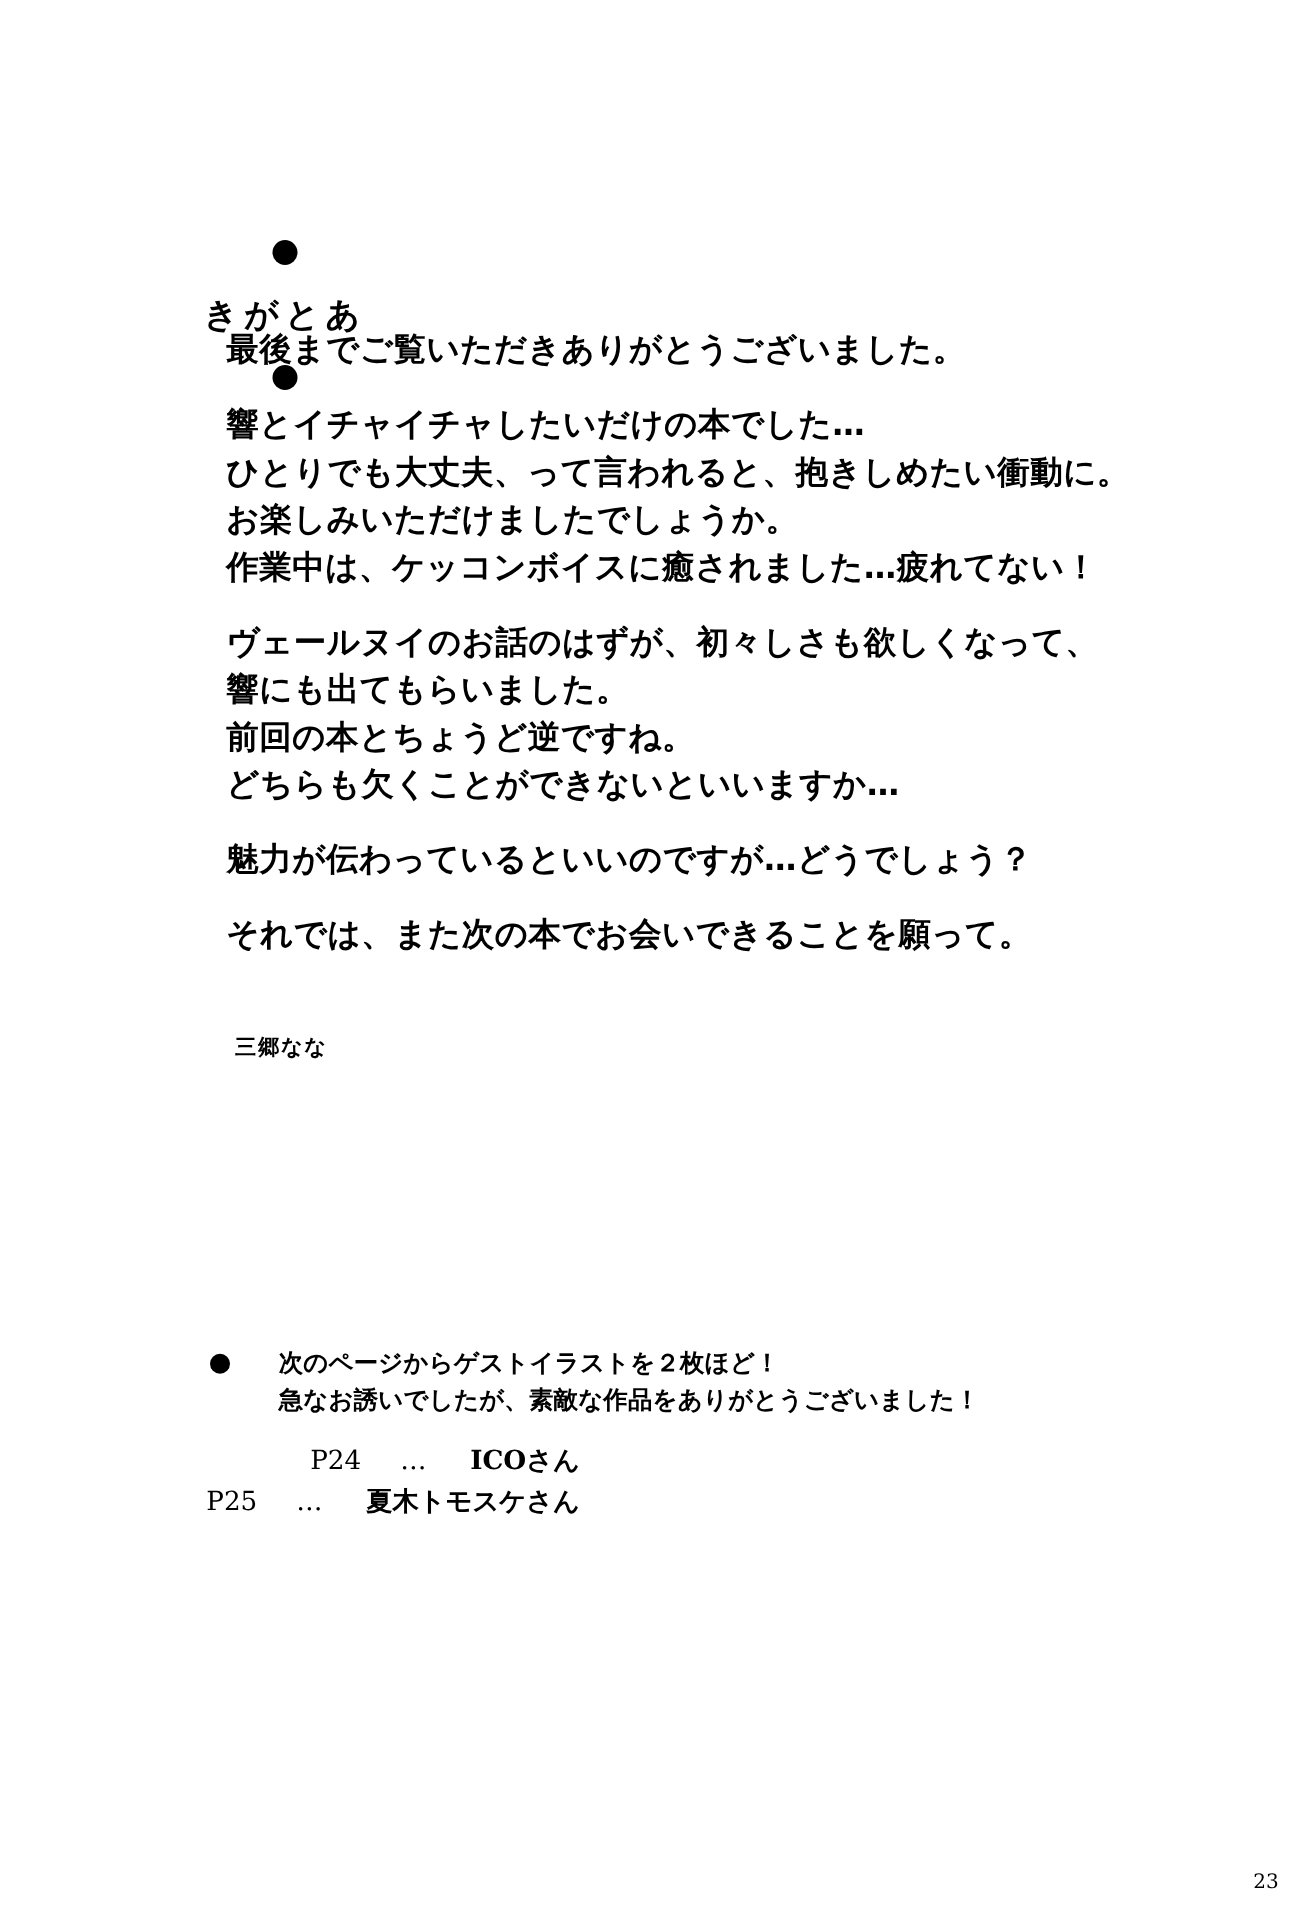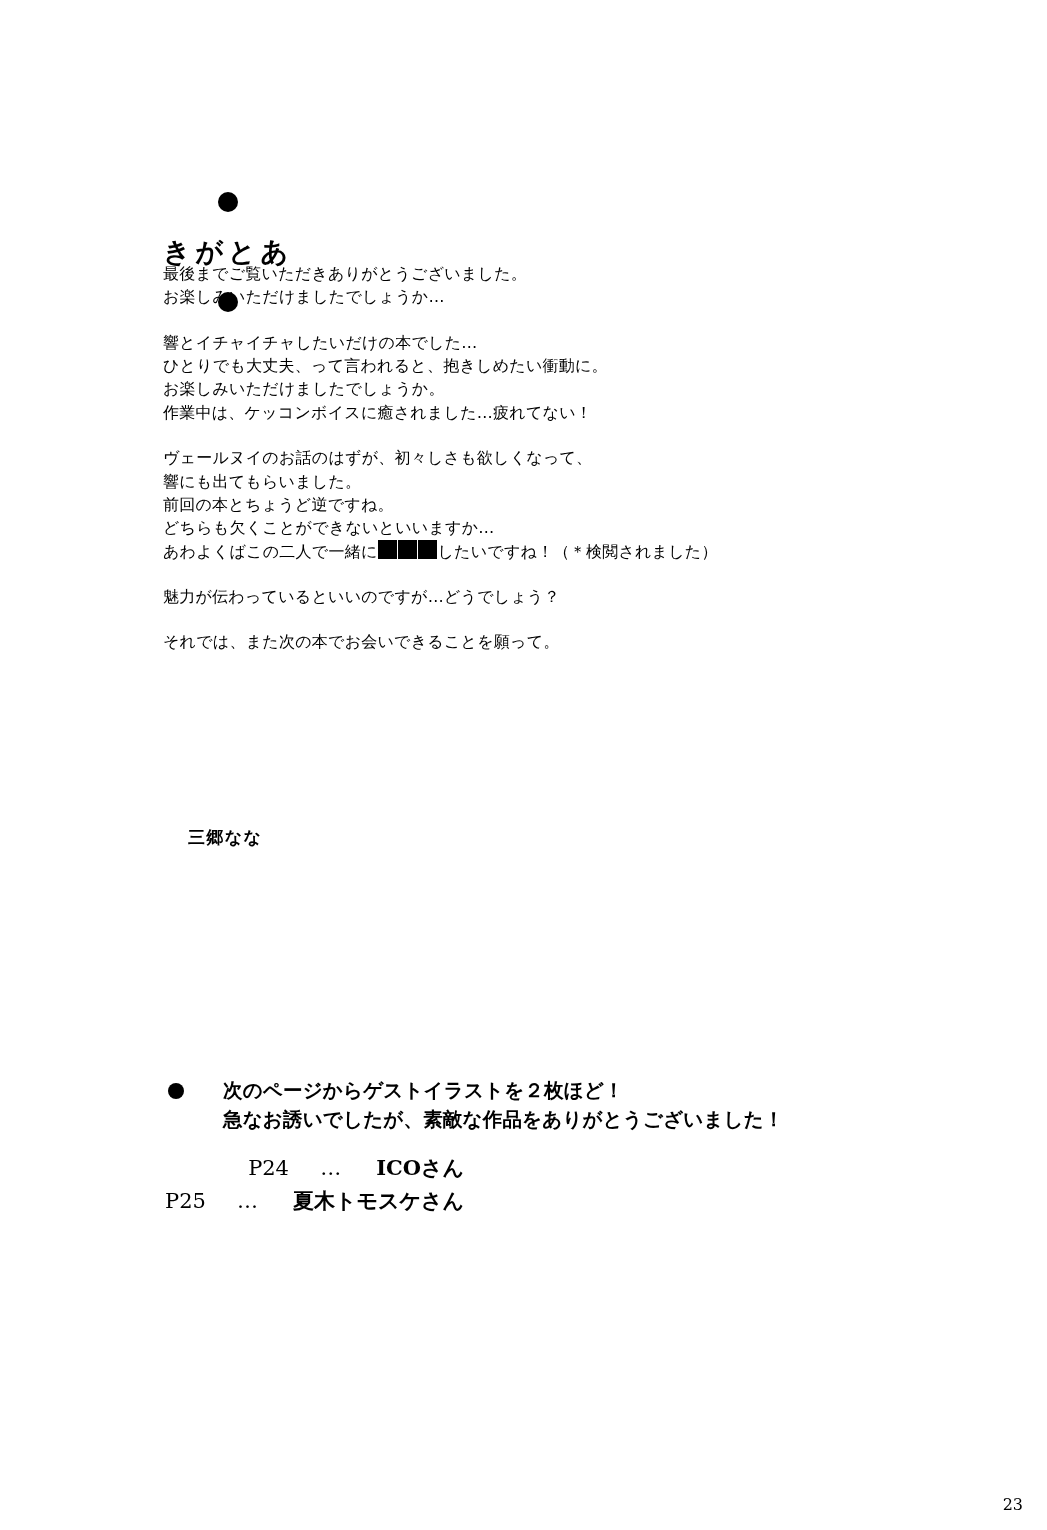--- a/index.html
+++ b/index.html
@@ -39,25 +39,25 @@
     width: 20px;
     height: 20px;
     border-radius: 50%;
     background: #000;
     flex: 0 0 auto;
   }
 
   
   .body-block {
     position: absolute;
-    left: 163px;
+    left: 181px;
     top: 262px;
     width: 830px;
-    font-size: 16px;
-    font-weight: normal;
+    font-size: 26px;
+    font-weight: bold;
     line-height: 1.46;
     letter-spacing: 0.015em;
   }
   .para {
     margin: 0 0 22px 0;
   }
   .para:last-child { margin-bottom: 15px; }
   .line { display: block; white-space: pre; }
 
   .censor {
@@ -137,37 +137,35 @@
   <div class="afterword-title">
     <span class="bullet-dot"></span>
     <span>きがとあ</span>
     <span class="bullet-dot"></span>
   </div>
 
   <div class="body-block">
 
     <p class="para">
       <span class="line">最後までご覧いただきありがとうございました。</span>
-      <span class="line">お楽しみいただけましたでしょうか…</span>
     </p>
 
     <p class="para">
       <span class="line">響とイチャイチャしたいだけの本でした…</span>
       <span class="line">ひとりでも大丈夫、って言われると、抱きしめたい衝動に。</span>
       <span class="line">お楽しみいただけましたでしょうか。</span>
       <span class="line">作業中は、ケッコンボイスに癒されました…疲れてない！</span>
     </p>
 
 
     <p class="para">
       <span class="line">ヴェールヌイのお話のはずが、初々しさも欲しくなって、</span>
       <span class="line">響にも出てもらいました。</span>
       <span class="line">前回の本とちょうど逆ですね。</span>
       <span class="line">どちらも欠くことができないといいますか…</span>
-      <span class="line"><span>あわよくばこの二人で一緒に</span><span class="censor"></span><span class="censor"></span><span class="censor"></span><span>したいですね！（＊検閲されました）</span></span>
     </p>
 
     <p class="para">
       <span class="line">魅力が伝わっているといいのですが…どうでしょう？</span>
     </p>
 
     <p class="para">
       <span class="line">それでは、また次の本でお会いできることを願って。</span>
     </p>
 

